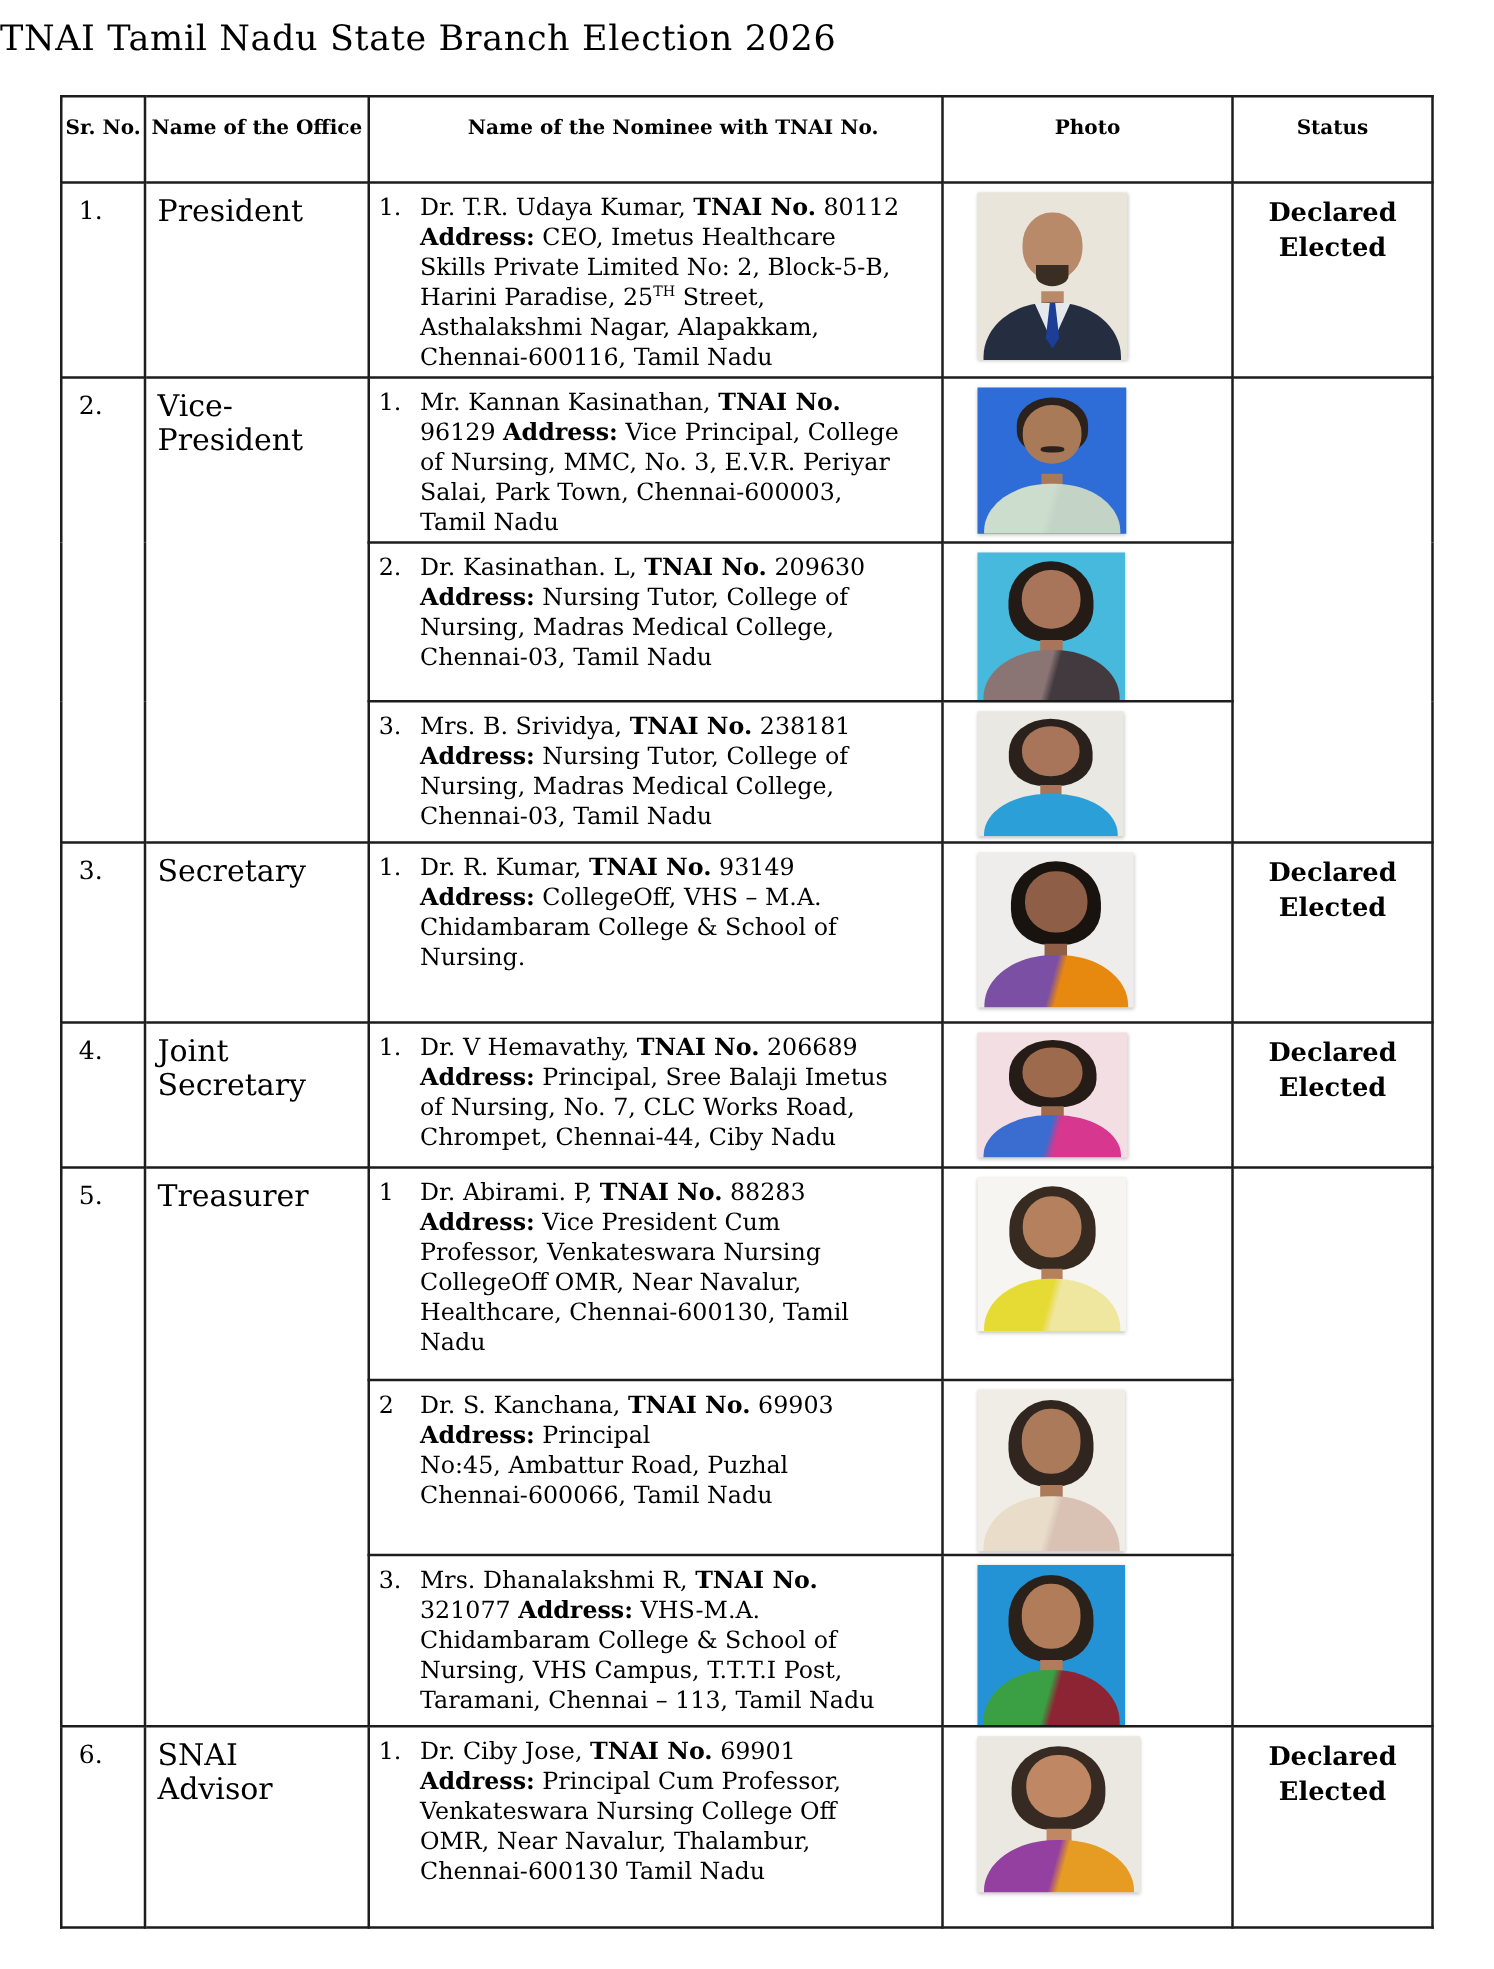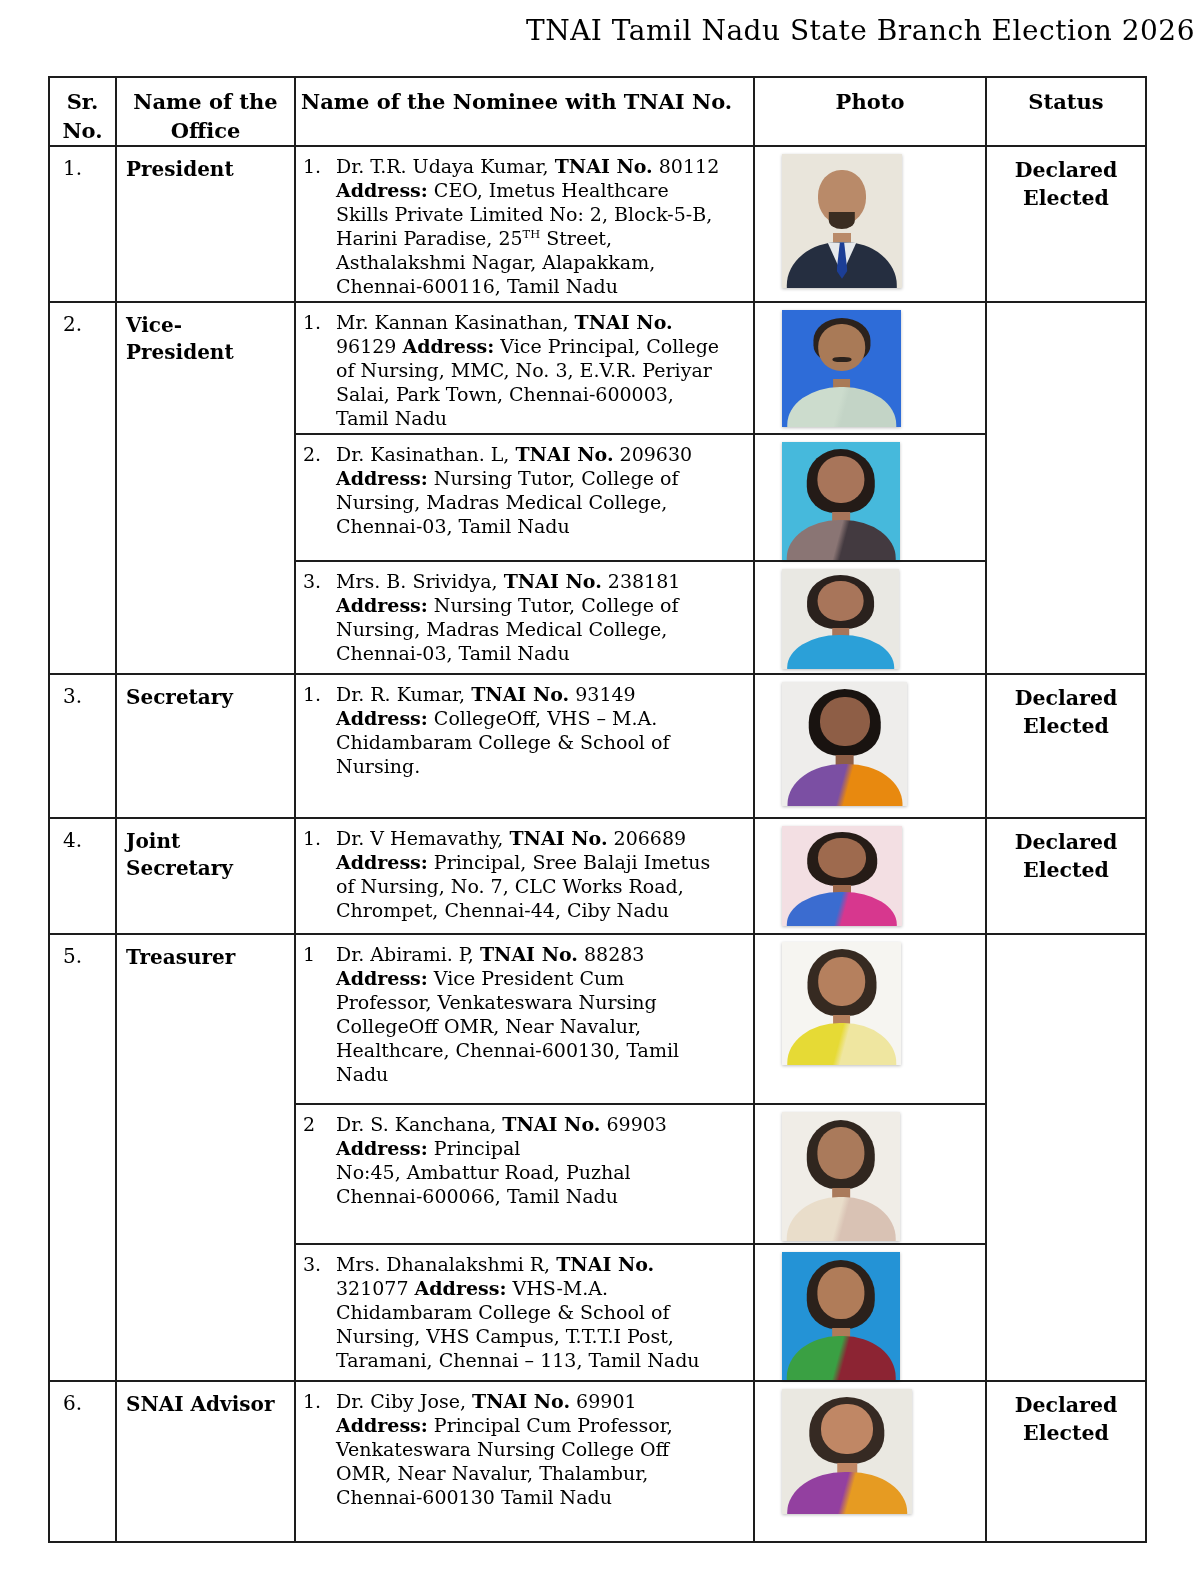--- a/index.html
+++ b/index.html
@@ -1,27 +1,27 @@
 <!DOCTYPE html>
 <html><head>
 <meta charset="utf-8">
 <style>
   html,body{margin:0;padding:0;background:#ffffff;}
   body{width:1195px;height:1575px;font-family:"DejaVu Serif", serif;color:#000;overflow:hidden;}
   .page{width:1195px;padding-top:6px;}
-  .title{font-size:28px;font-weight:400;text-align:right;margin:8px 0 0 0;letter-spacing:0.5px;}
+  .title{font-size:28px;font-weight:400;text-align:left;margin:8px 0 0 0;letter-spacing:0.5px;}
   .subtitle{font-size:28px;font-weight:bold;font-style:italic;text-align:center;margin:7px 0 0 0;}
   table{border-collapse:collapse;table-layout:fixed;margin:29px auto 0 auto;}
   col.c-sr{width:67px;}col.c-office{width:179px;}col.c-nominee{width:459px;}col.c-photo{width:232px;}col.c-status{width:160px;}
   th,td{border:2px solid #1d1d1d;vertical-align:top;padding:0;}
-  th{font-size:21px;font-weight:bold;text-align:center;padding-top:9px;line-height:29px;}
-  th.h-nominee{text-align:left;padding-left:5px;}
+  th{font-size:16px;font-weight:bold;text-align:center;padding-top:9px;line-height:29px;}
+  th.h-nominee{text-align:center;padding-left:28px;}
   tr.hrow{height:69px;}
   td.sr{font-size:20px;padding:9px 0 0 13px;}
-  td.office{font-size:20px;font-weight:bold;padding:9px 6px 0 9px;line-height:27px;}
+  td.office{font-size:24px;font-weight:normal;padding:9px 6px 0 9px;line-height:27px;}
   td.nominee{padding:7px 4px 3px 4px;}
   .nom-wrap{display:flex;align-items:flex-start;}
   .nom-num{flex:none;width:33px;font-size:19px;line-height:24px;padding-left:3px;}
   .nom-text{font-size:19px;line-height:24px;}
   .nom-text b{font-weight:bold;}
   .nom-text sup{font-size:0.60em;line-height:0;vertical-align:super;}
   td.photoc{padding:7px 0 0 27px;}
   td.status{font-size:20.5px;font-weight:bold;text-align:center;padding-top:9px;line-height:28px;}
   .photo{position:relative;flex:none;box-shadow:0 1px 3px rgba(0,0,0,0.25);overflow:hidden;}
   .ph-hair{position:absolute;left:50%;transform:translateX(-50%);}

